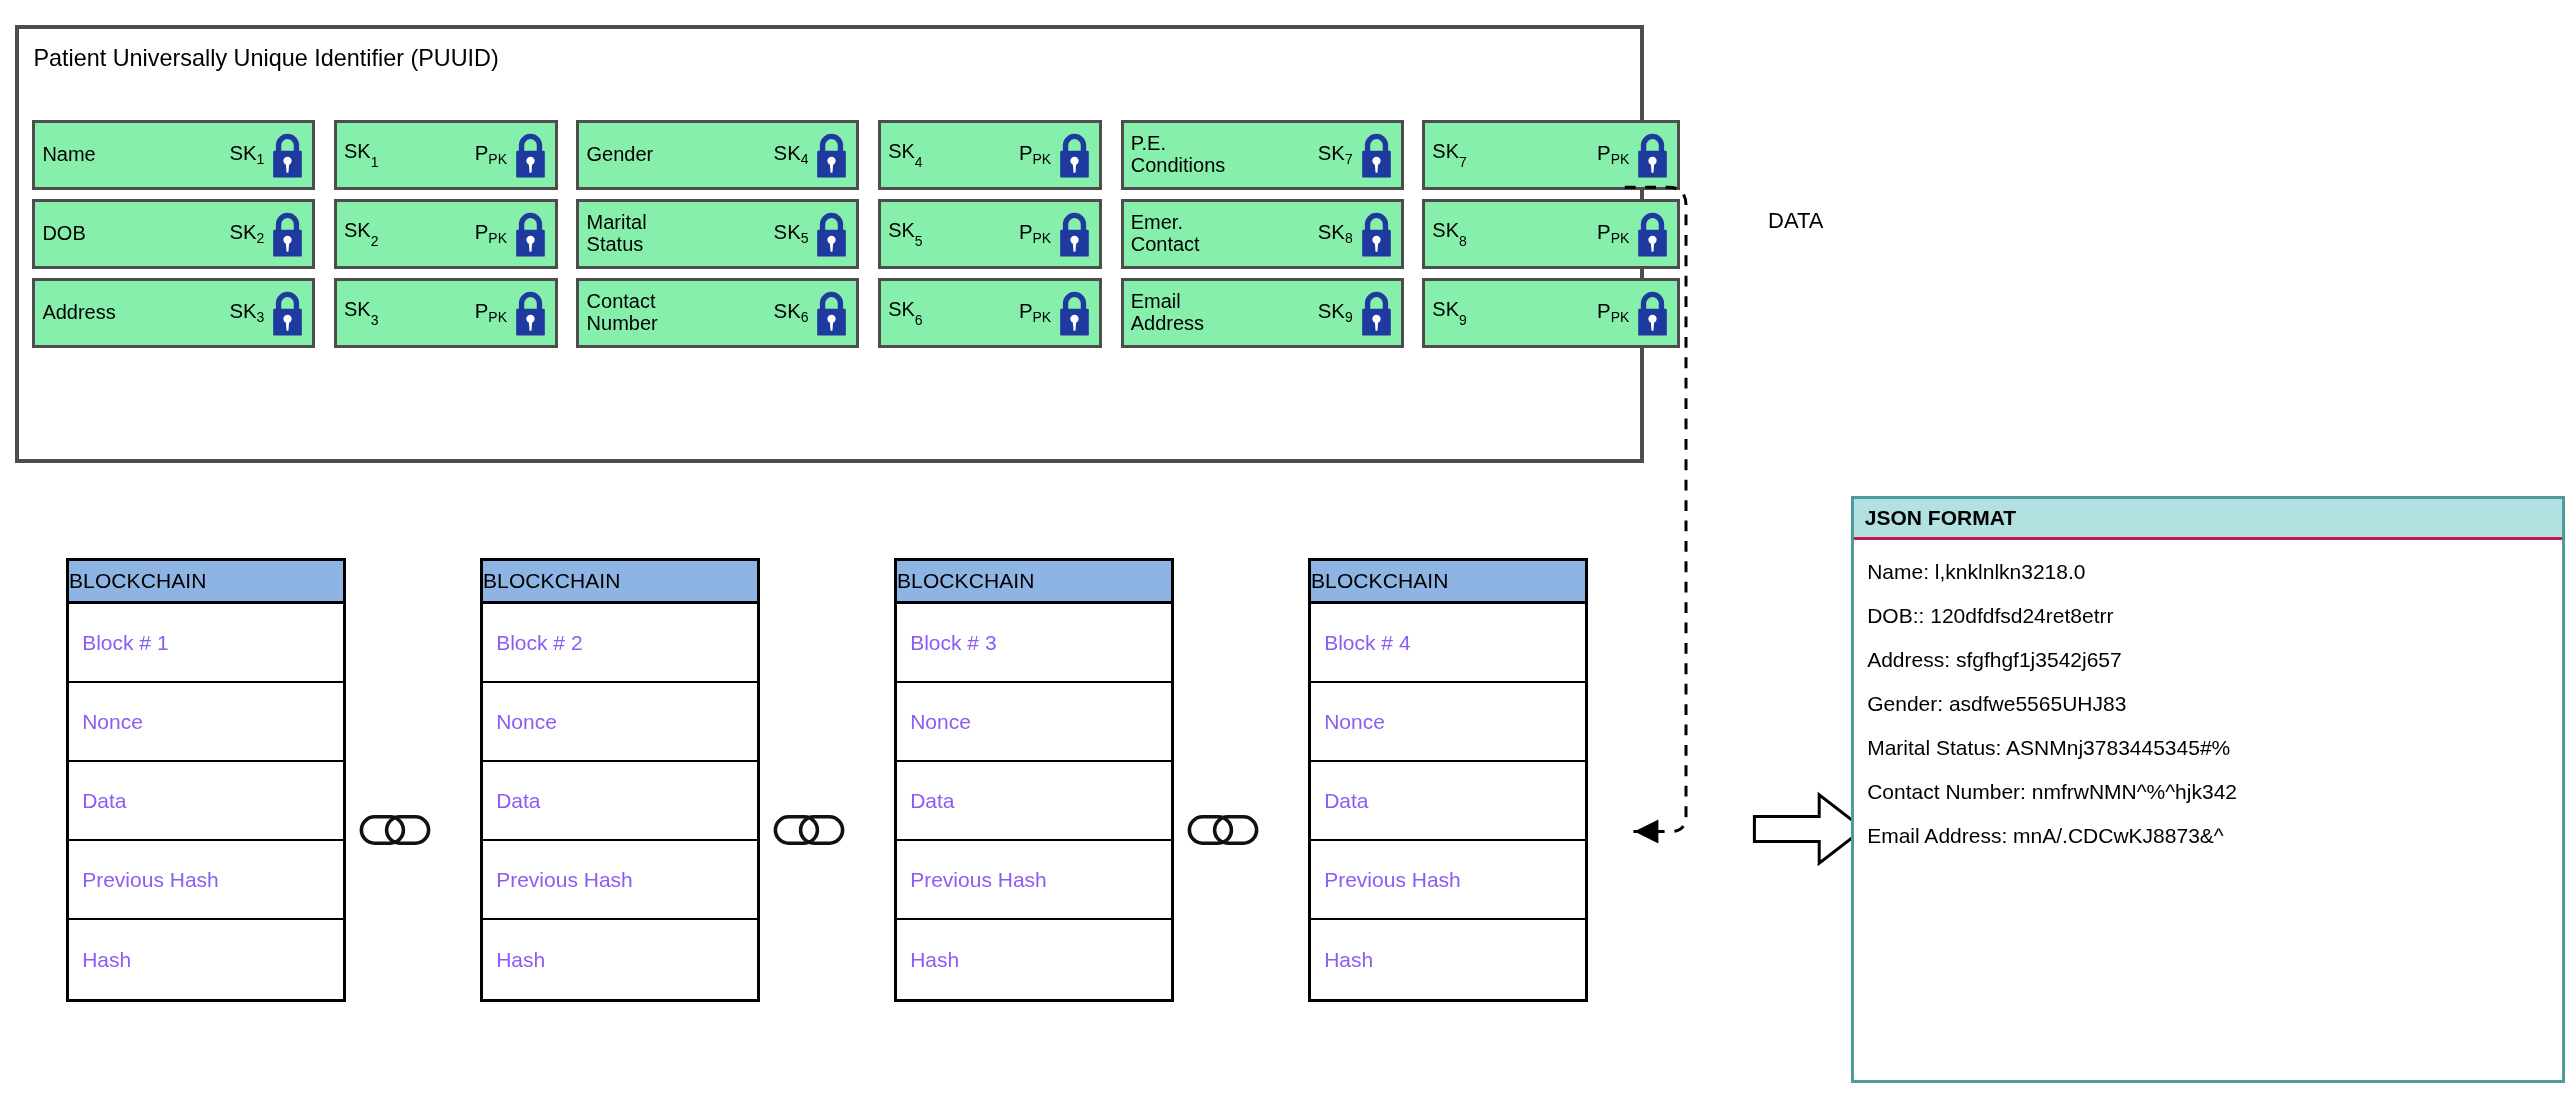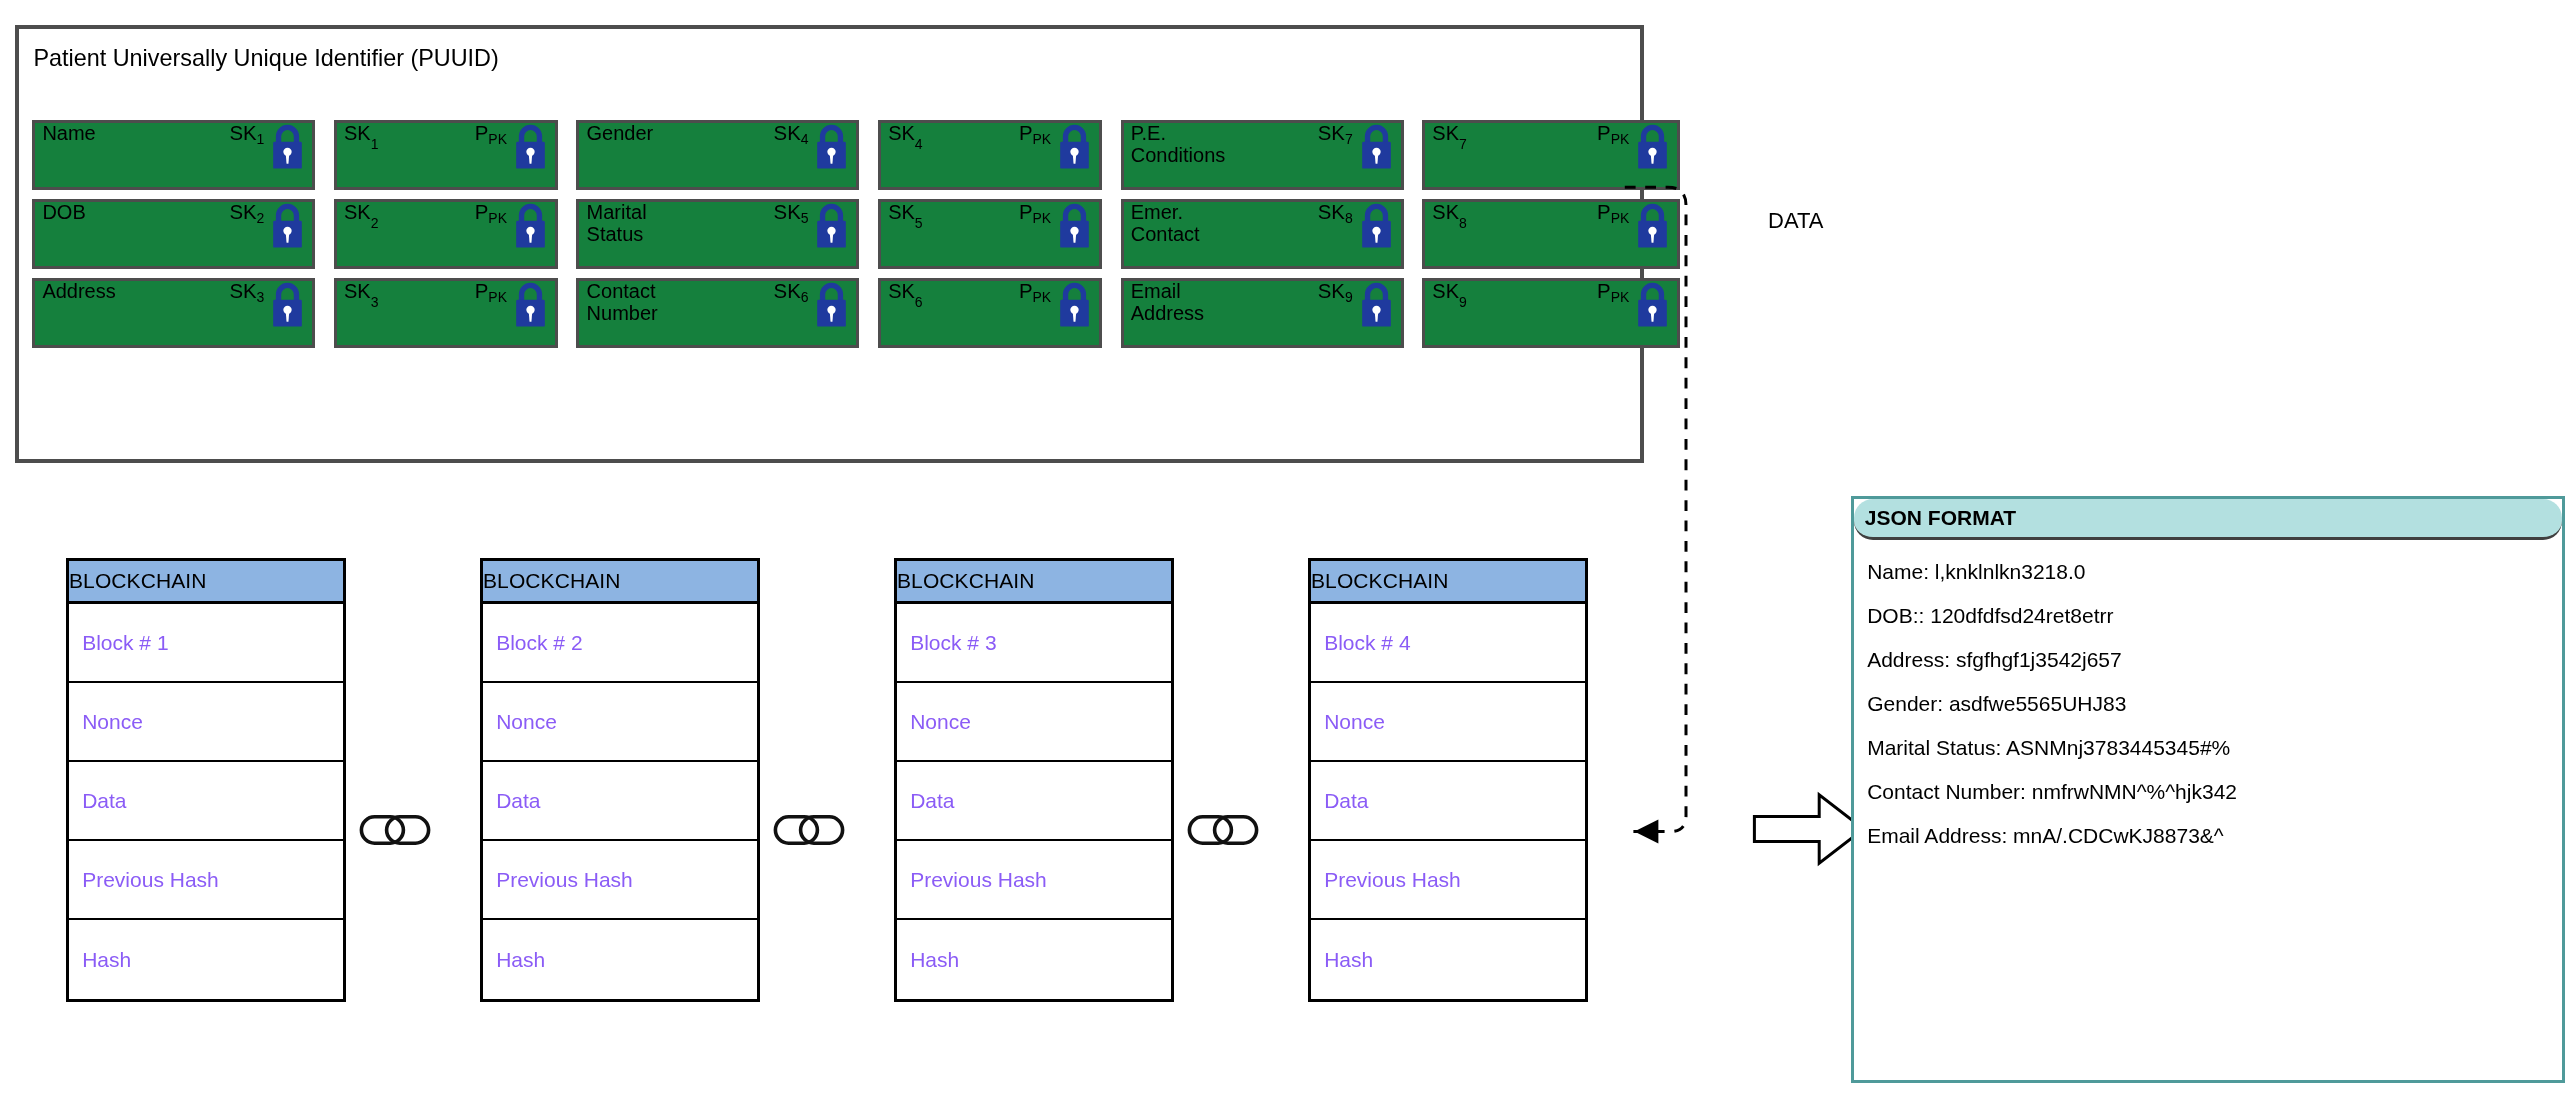--- a/index.html
+++ b/index.html
@@ -22,22 +22,22 @@
   }
   #puuid-grid{
     position:absolute;left:13.2px;top:91px;
     width:1596px;
     display:grid;
     grid-template-columns:283px 224px 283px 224px 283px 258px;
     grid-auto-rows:70px;
     column-gap:18.6px;row-gap:9px;
   }
   .pcell{
-    border:3.6px solid #4d4d4d;background:#15803d;box-sizing:border-box;
-    display:flex;position:relative;
+    border:3.6px solid #4d4d4d;background:#86efac;box-sizing:border-box;
+    display:flex;align-items:center;position:relative;
     padding:0 6px 0 7.2px;
   }
   .pcell .lbl{
     font-size:20px;line-height:21.6px;color:#000;
     white-space:pre-line;flex:0 0 auto;
   }
   .pcell .key{
     font-size:20.4px;line-height:21.6px;color:#000;white-space:nowrap;
     margin-left:auto;margin-right:4.8px;
   }
@@ -70,23 +70,23 @@
   .block .brow.last{border-bottom:none;}
 
   .chainlink{position:absolute;width:72px;height:40px;top:810px;}
 
   
   #json-panel{
     position:absolute;left:1851px;top:496px;width:714px;height:587px;
     border:3px solid #4f9a9a;background:#ffffff;box-sizing:border-box;
   }
   #json-head{
-    height:41px;background:#b3e0e0;border-bottom:3px solid #404040;
+    height:41px;background:#b3e0e0;border-bottom:3px solid #be185d;
     display:flex;align-items:center;padding-left:10.8px;box-sizing:border-box;
-    font-size:21px;font-weight:bold;color:#000;border-radius:19px;
+    font-size:21px;font-weight:bold;color:#000;
   }
   #json-body{padding:20.4px 0 0 13.2px;}
   .jline{
     font-size:21px;line-height:24px;color:#000;white-space:nowrap;
     margin-bottom:20px;
   }
   .jline:last-child{margin-bottom:0;}
 
   #big-arrow{position:absolute;left:1752px;top:790px;width:114px;height:78px;}
 </style>

